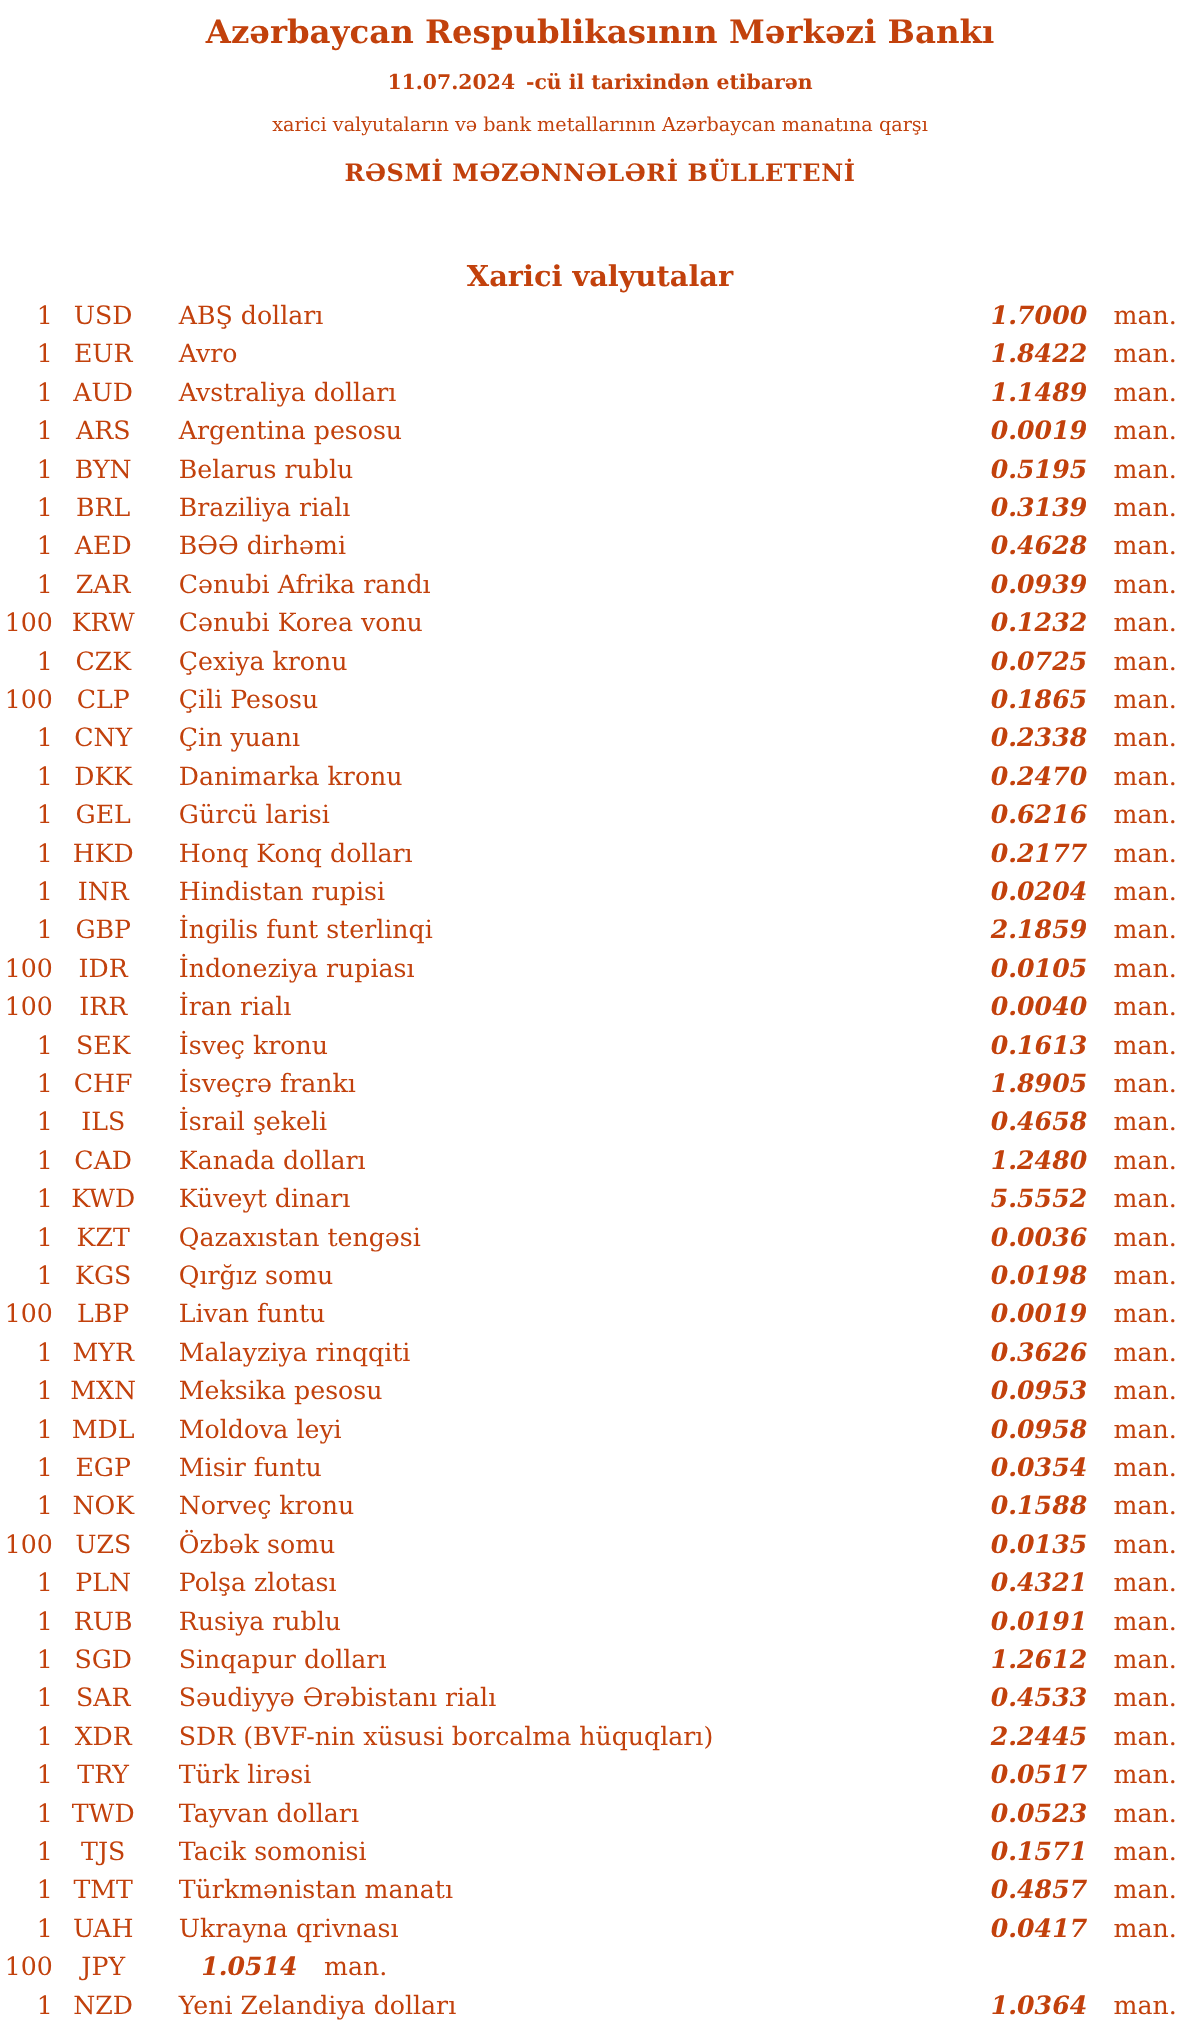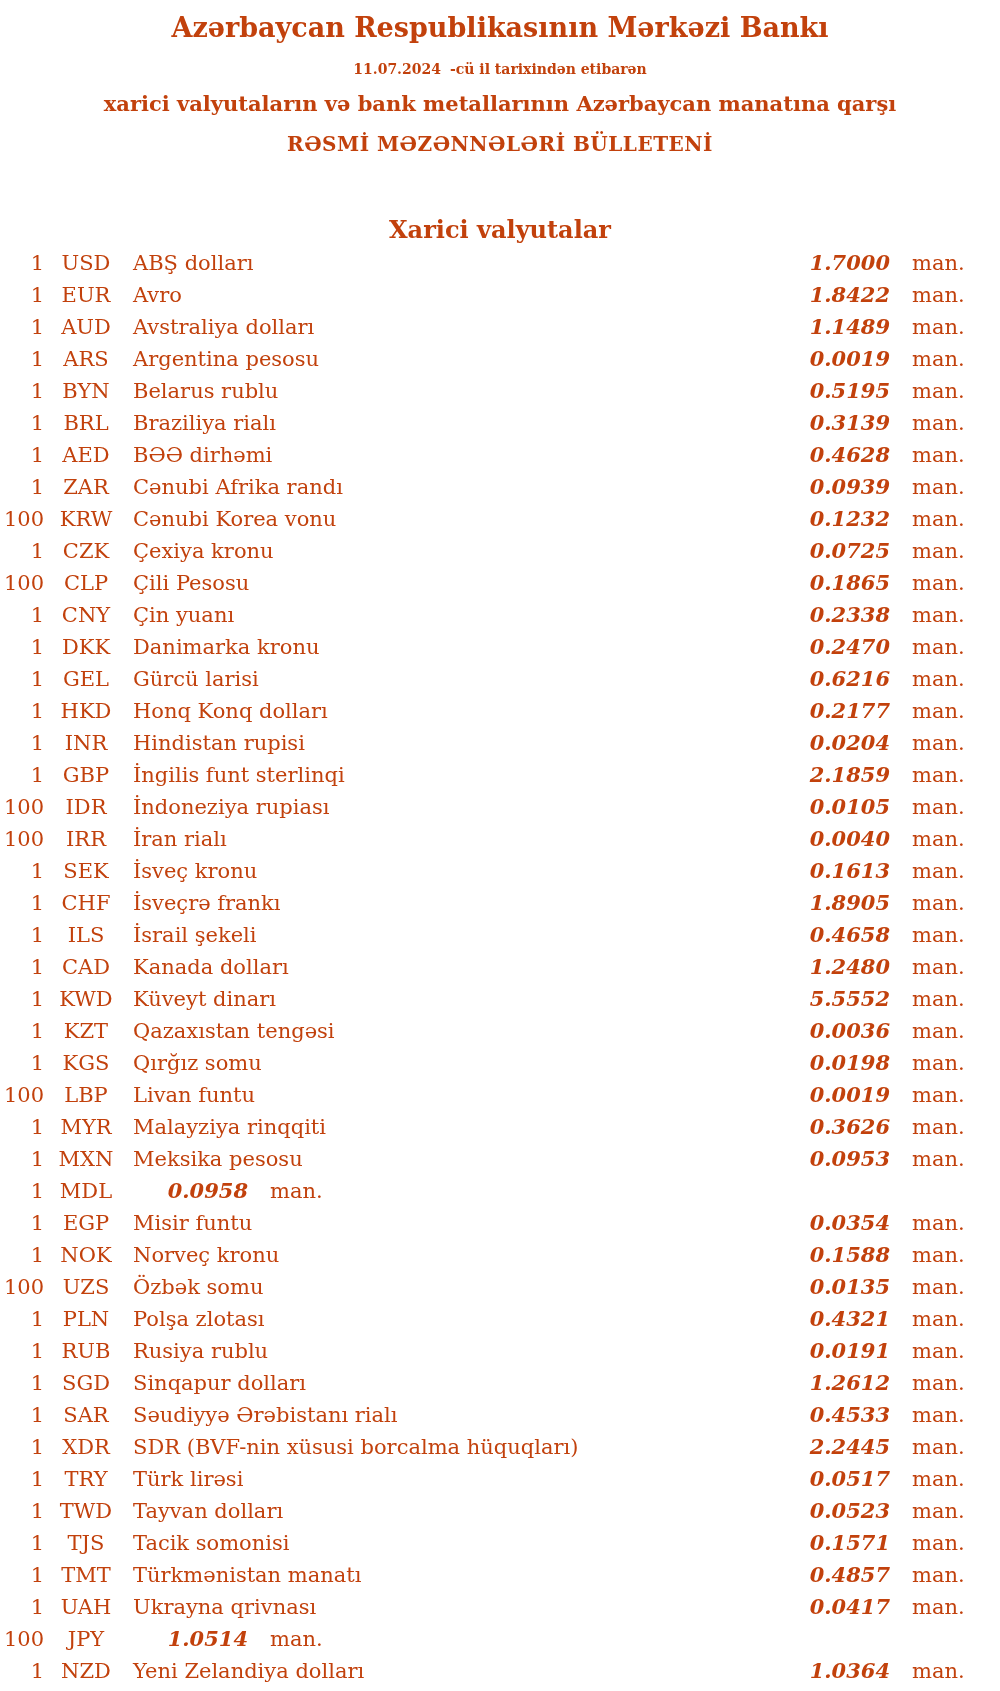--- a/index.html
+++ b/index.html
@@ -15,29 +15,29 @@
   }
   .hdr { text-align: center; }
   .bank-title {
     padding-top: 10px;
     font-size: 27px;
     font-weight: bold;
     line-height: 36px;
   }
   .date-line {
     margin-top: 8px;
-    font-size: 14px;
+    font-size: 17px;
     font-weight: bold;
     line-height: 30px;
   }
   .date-suffix { margin-left: 9px; }
   .scope-line {
     margin-top: 5px;
-    font-size: 21px;
-    font-weight: bold;
+    font-size: 16px;
+    font-weight: normal;
     line-height: 30px;
   }
   .bulletin-title {
     margin-top: 10px;
     font-size: 20px;
     font-weight: bold;
     line-height: 30px;
     letter-spacing: 0.5px;
   }
   .section-title {
@@ -52,21 +52,21 @@
     display: flex;
     align-items: baseline;
     height: 32px;
     line-height: 32px;
     font-size: 21px;
     white-space: nowrap;
   }
   .col { flex: none; }
   .qty  { width: 44px;  text-align: right; }
   .code { width: 84px;  text-align: center; }
-  .name { width: 642px; text-align: left; padding-left: 5px; box-sizing: border-box; overflow: hidden; }
+  .name { width: 642px; text-align: left; padding-left: 5px; box-sizing: border-box; overflow: hidden; margin-left: 16px; }
   .rate { width: 120px; text-align: right; font-weight: bold; font-style: italic; }
   .unit { padding-left: 22px; text-align: left; }
 </style>
 </head>
 <body>
 
 <div class="page">
   <div class="hdr">
     <div class="bank-title">Azərbaycan Respublikasının Mərkəzi Bankı</div>
     <div class="date-line">
@@ -307,20 +307,21 @@
     <span class="col qty">1</span>
     <span class="col code">MXN</span>
     <span class="col name">Meksika pesosu</span>
     <span class="col rate">0.0953</span>
     <span class="col unit">man.</span>
   </div>
 
   <div class="row">
     <span class="col qty">1</span>
     <span class="col code">MDL</span>
+    <span class="col name">Moldova leyi</span>
     <span class="col rate">0.0958</span>
     <span class="col unit">man.</span>
   </div>
 
   <div class="row">
     <span class="col qty">1</span>
     <span class="col code">EGP</span>
     <span class="col name">Misir funtu</span>
     <span class="col rate">0.0354</span>
     <span class="col unit">man.</span>

